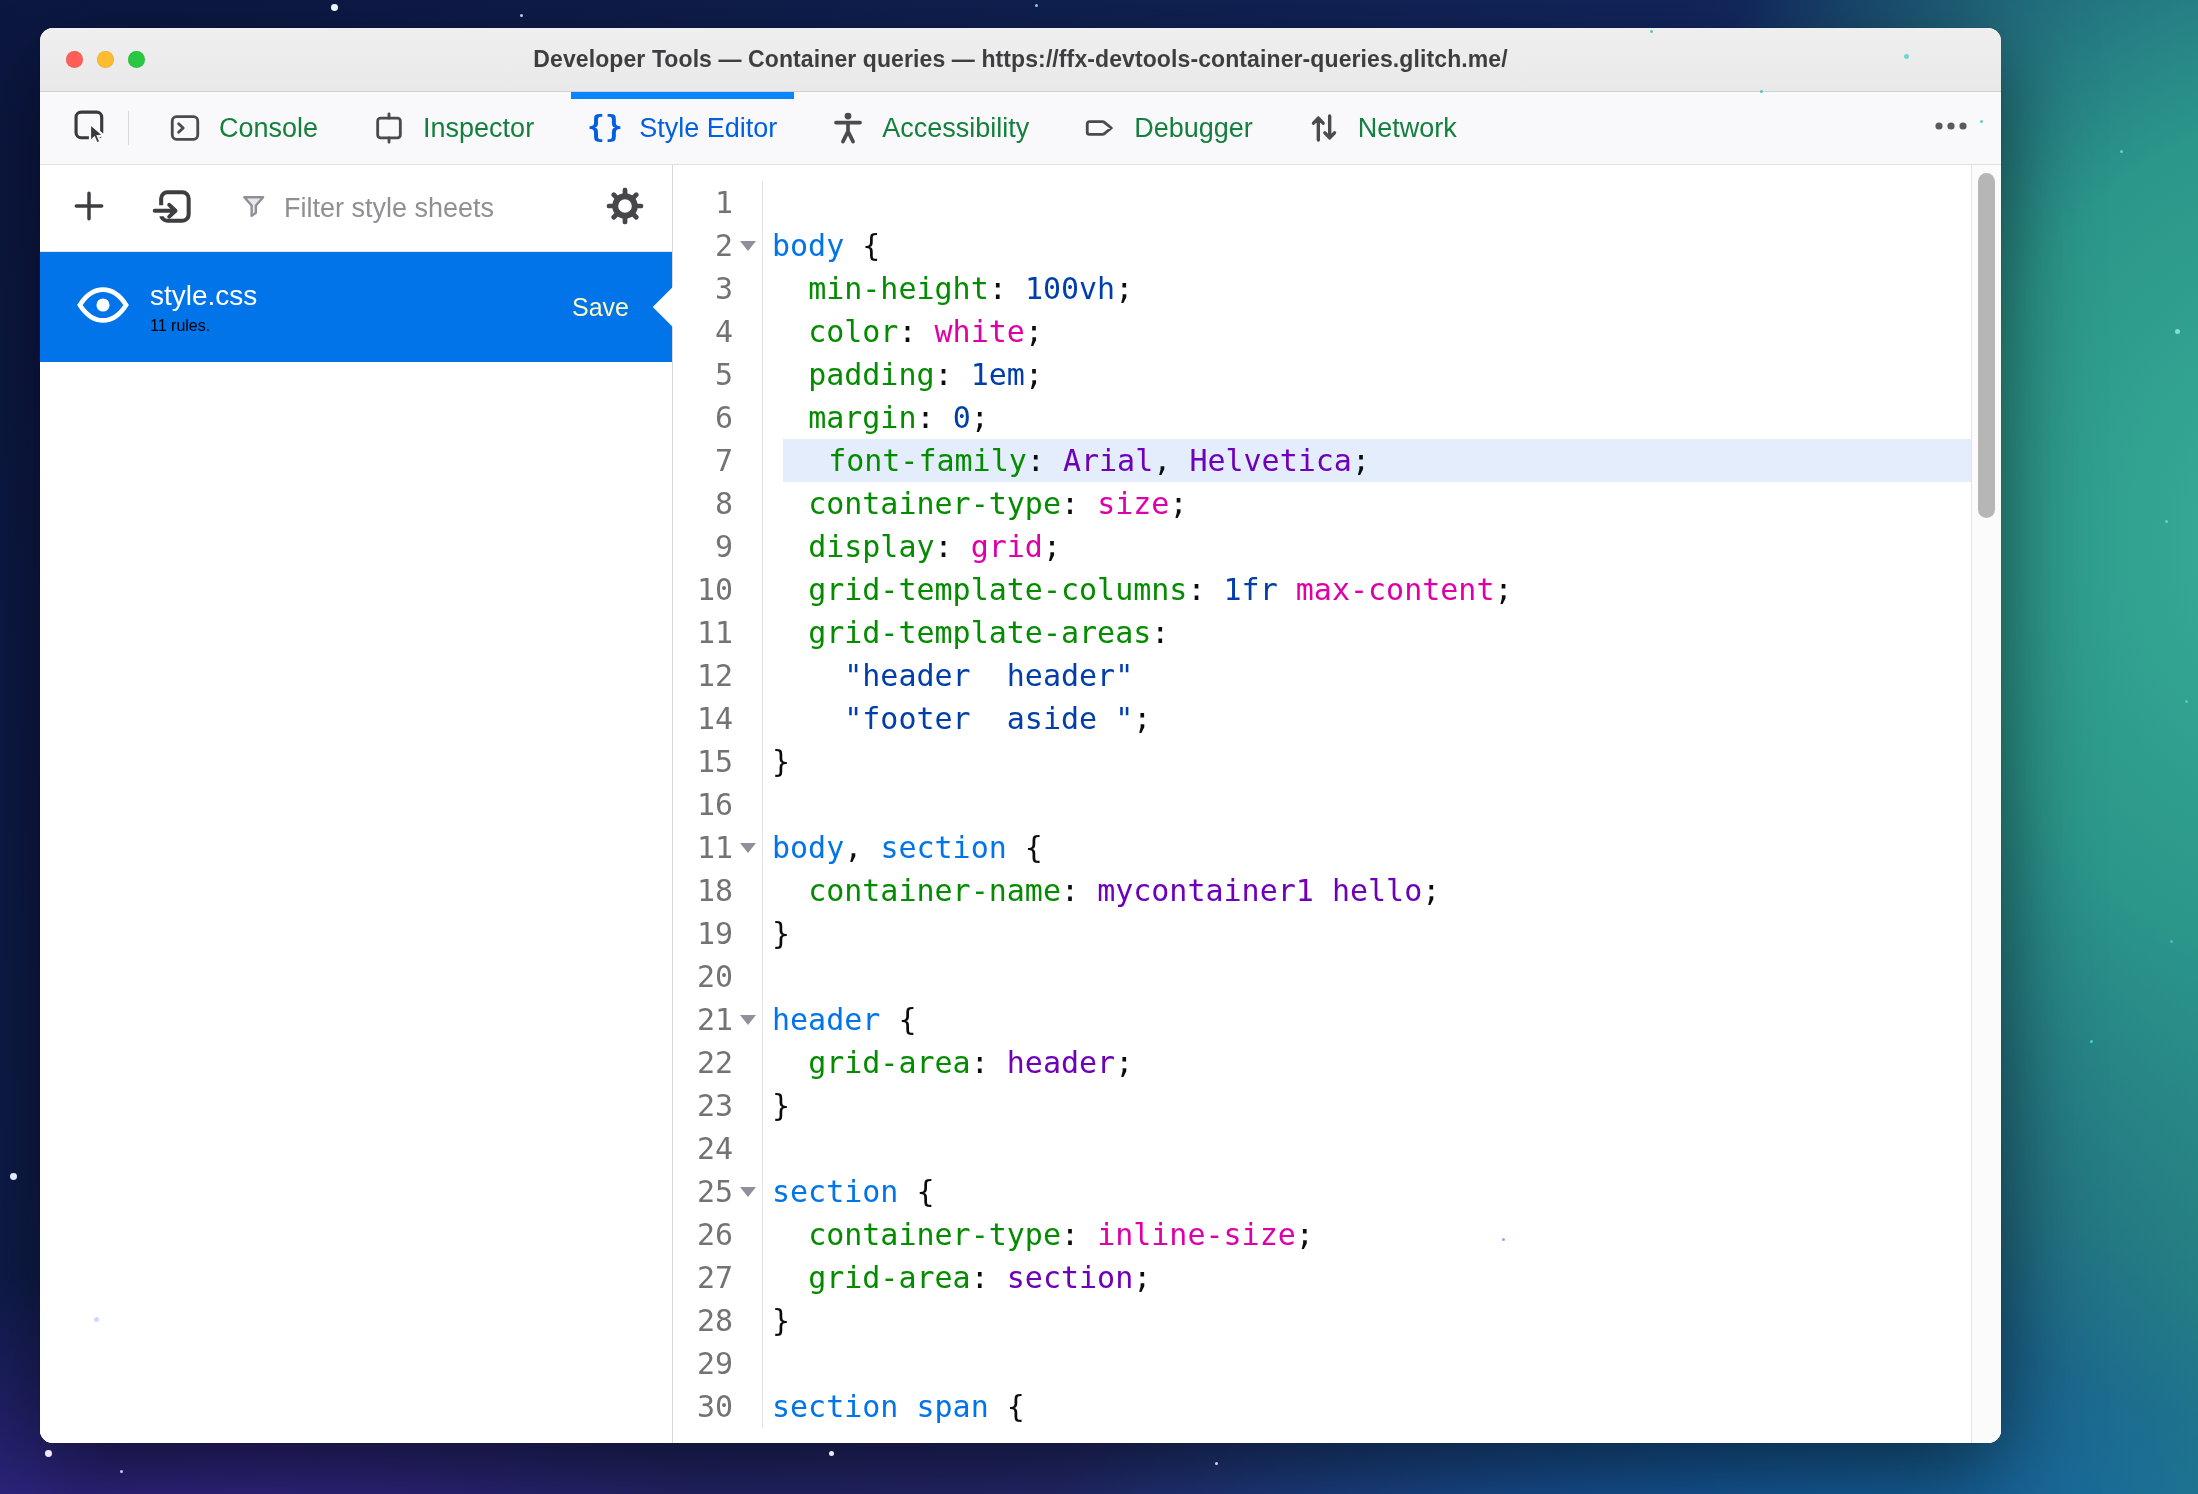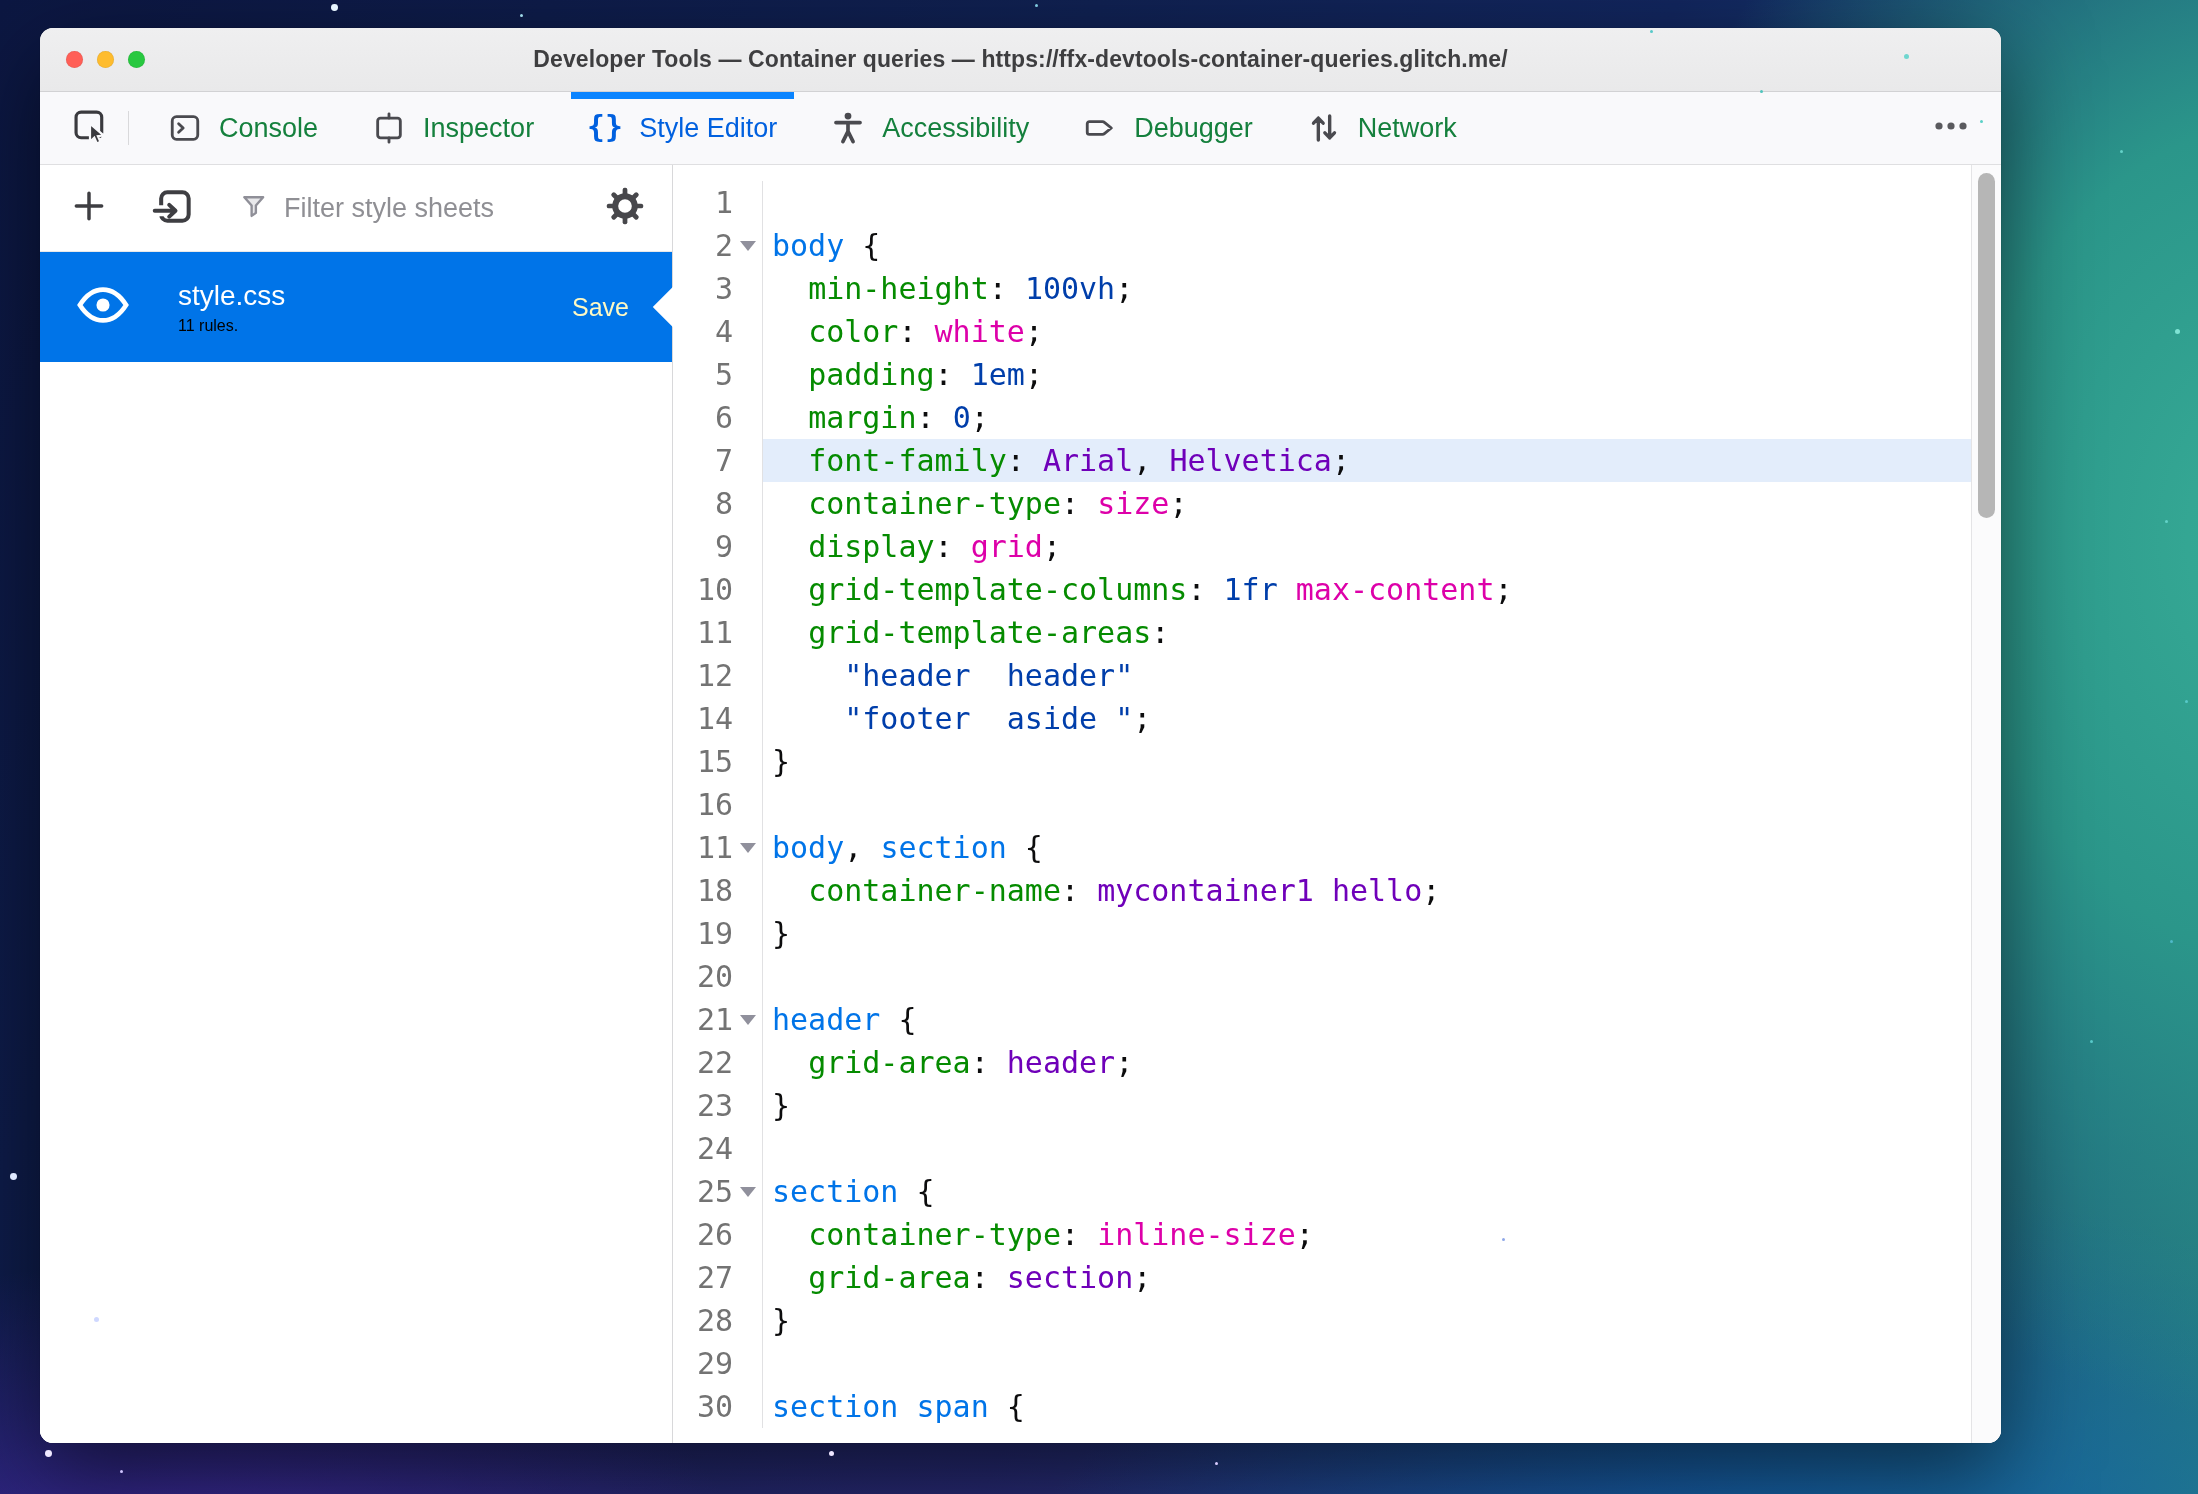--- a/index.html
+++ b/index.html
@@ -96,21 +96,21 @@
   .filter-input::placeholder{ color:#8f8f94; opacity:1; }
   .gear-btn svg{ width:42px; height:42px; }
 
   .sheet-item{
     height:110px; flex:0 0 auto; position:relative;
     background:var(--c-selected_item_bg,#0074e8); color:#fff;
     display:flex; align-items:center; padding:0 43px 0 36px;
   }
   .eye{ display:grid; place-items:center; }
   .eye svg{ width:54px; height:38px; }
-  .sheet-text{ margin-left:48px; display:flex; flex-direction:column; gap:5px; }
+  .sheet-text{ margin-left:20px; display:flex; flex-direction:column; gap:5px; }
   .sheet-name{ font-size:28px; }
   .sheet-rules{ font-size:16px; color:#000000; }
   .save-link{ margin-left:auto; font-size:25px; color:#fef9c3; text-underline-offset:5px; cursor:pointer; }
   .notch{
     position:absolute; right:-17px; top:50%; width:30px; height:30px; background:#fff;
     transform:translateY(-50%) rotate(45deg);
   }
   .sidebar-rest{ flex:1; background:#fff; }
 
   
@@ -119,21 +119,21 @@
   .code-scroll{ position:absolute; left:0; right:30px; top:0; bottom:0; overflow:hidden; padding-top:16px; }
   .line{ display:flex; height:43px; align-items:center; }
   .gutter{ width:90px; flex:0 0 auto; align-self:stretch; display:flex; align-items:center;
     border-right:1px solid #e1e1e3; background:#fff; }
   .ln{ width:60px; text-align:right; color:#737373; font-size:30px; }
   .fold{ width:29px; display:flex; justify-content:center; align-items:center; }
   .fold i{ display:block; width:0; height:0; border-left:8px solid transparent;
     border-right:8px solid transparent; border-top:10px solid #90909c; }
   .code-cell{ flex:1; align-self:stretch; display:flex; align-items:center;
     padding-left:9px; white-space:pre; color:var(--c-syntax_punct,#0c0c0d); }
-  .line.hl .code-cell{ background:var(--c-line_highlight,#e3edfb); }
+  .line.hl .code-cell{ background:var(--c-line_highlight,#e3edfb);margin-left:20px; }
   .tok-sel { color:var(--c-syntax_selector,#0074e8); }
   .tok-prop{ color:var(--c-syntax_property,#058b00); }
   .tok-atom{ color:var(--c-syntax_atom,#dd00a9); }
   .tok-num { color:var(--c-syntax_number,#003eaa); }
   .tok-str { color:var(--c-syntax_string,#003eaa); }
   .tok-var { color:var(--c-syntax_variable,#6f00b9); }
   .tok-p   { color:var(--c-syntax_punct,#0c0c0d); }
 
   .vscroll-track{
     position:absolute; top:0; bottom:0; right:0; width:30px;

